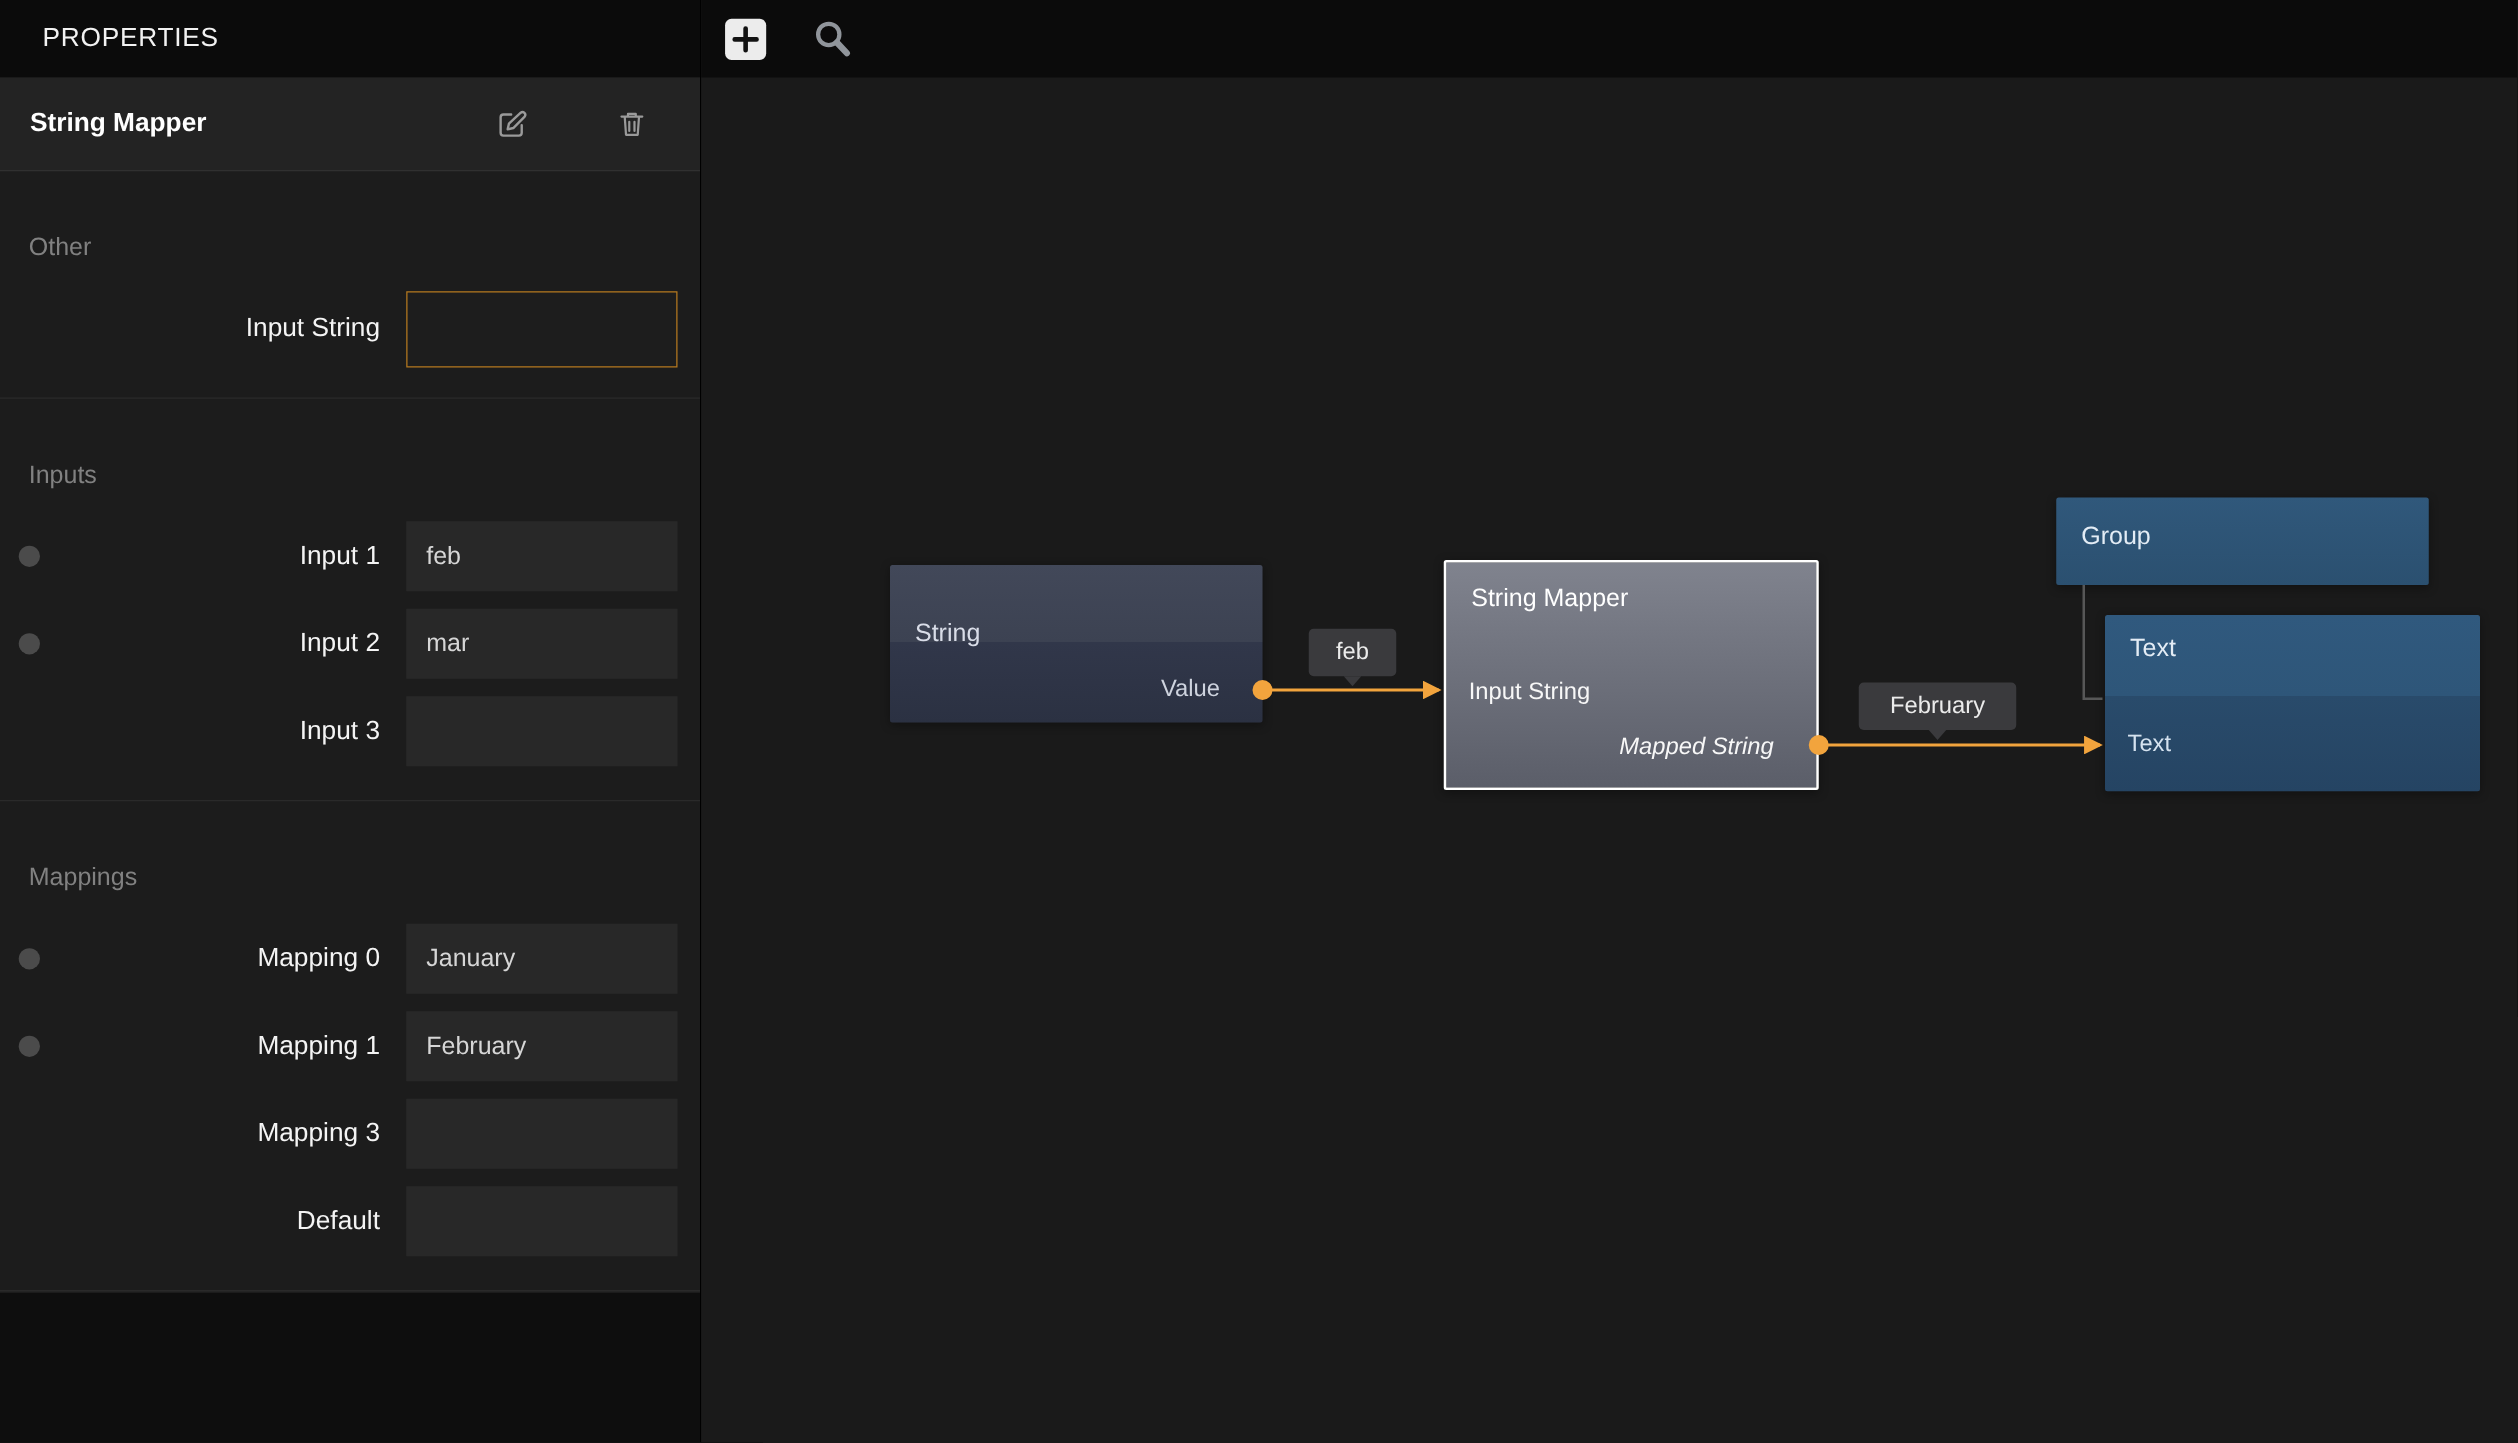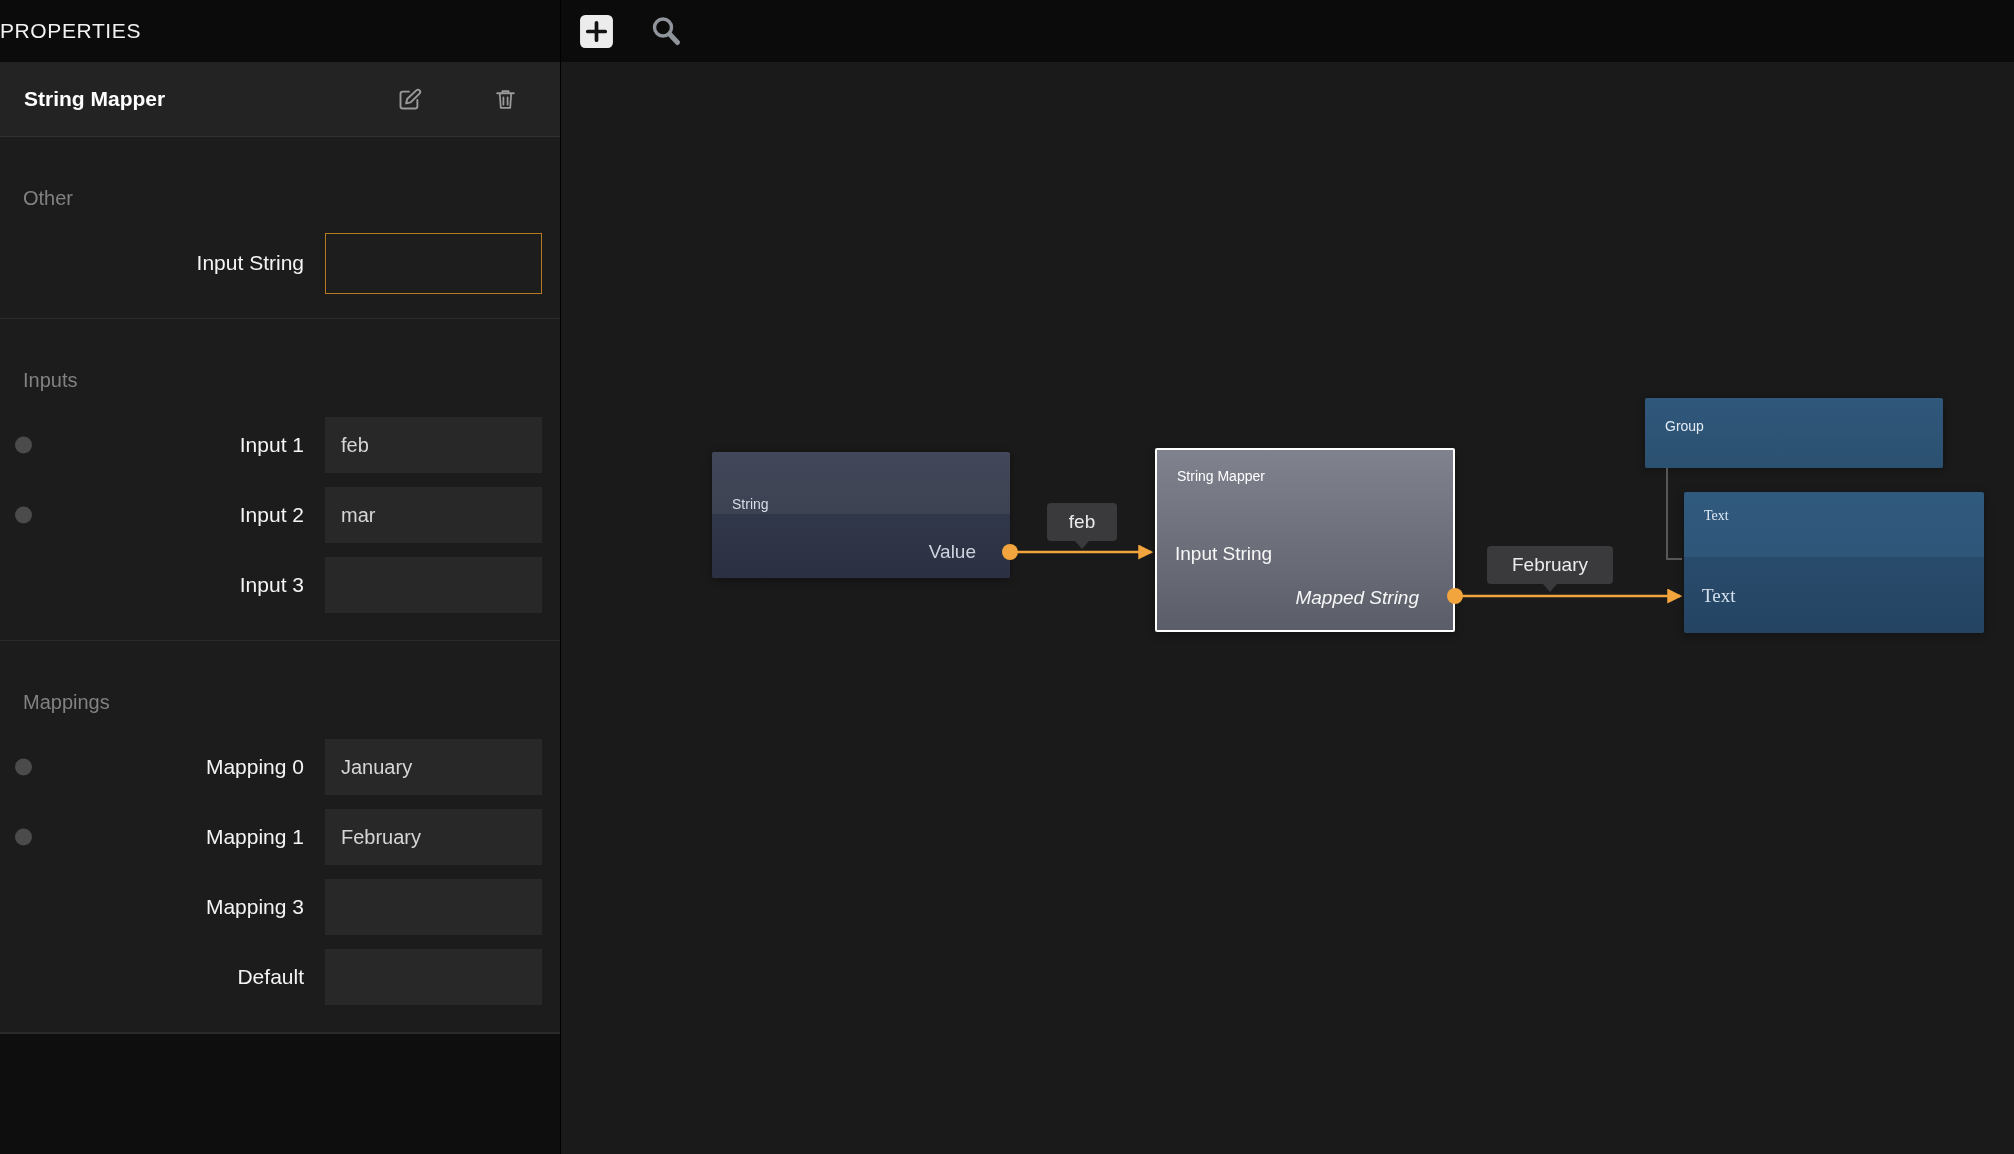--- a/index.html
+++ b/index.html
@@ -2,21 +2,21 @@
 <html><head>
 <meta charset="utf-8">
 <style>
   * { margin:0; padding:0; box-sizing:border-box; }
   html,body { background:#111; }
   body { font-family:"Liberation Sans","DejaVu Sans",sans-serif; }
   #app { position:relative; width:2014px; height:1154px; overflow:hidden; background:#1a1a1a; }
 
   
   .sidebar { position:absolute; left:0; top:0; width:561px; height:1154px; background:#1c1c1c; display:flex; flex-direction:column; border-right:1px solid #000; }
-  .props-header { height:62px; flex:0 0 62px; background:#0b0b0b; display:flex; align-items:center; color:#f2f2f2; font-size:21px; letter-spacing:0.6px; }
+  .props-header { height:62px; flex:0 0 62px; background:#0b0b0b; display:flex; align-items:center; padding-left:34px; color:#f2f2f2; font-size:21px; letter-spacing:0.6px; }
   .component-row { height:75px; flex:0 0 75px; background:#232323; border-bottom:1px solid #303030; display:flex; align-items:center; padding:0 24px; }
   .component-name { flex:1; color:#ffffff; font-size:21px; font-weight:700; }
   .icon-btn { background:none; border:none; cursor:pointer; padding:4px; display:flex; align-items:center; }
   .icon-btn.edit { margin-right:62px; }
   .icon-btn.trash { margin-right:14px; }
 
   .section { border-bottom:1px solid #2a2a2a; padding:34px 0 20px; }
   .section-label { color:#818181; font-size:20px; margin:16px 0 18px 23px; }
   .prow { position:relative; display:flex; align-items:center; height:70px; }
   .port-dot { position:absolute; left:15px; top:50%; transform:translateY(-50%); width:17px; height:17px; border-radius:50%; background:#4b4b4b; }
@@ -29,30 +29,30 @@
   .canvas { position:absolute; left:561px; top:0; width:1453px; height:1154px; background:#1a1a1a; }
   .canvas-toolbar { position:absolute; left:0; top:0; right:0; height:62px; background:#0b0b0b; display:flex; align-items:center; }
   .tb-btn { background:none; border:none; cursor:pointer; padding:0; display:flex; align-items:center; justify-content:center; }
   .tb-btn.add { margin-left:17px; }
   .tb-btn.search { margin-left:34px; }
 
   #node-layer { position:absolute; inset:0; }
   #edge-layer { position:absolute; inset:0; pointer-events:none; z-index:5; }
 
   .node { position:absolute; z-index:2; border-radius:2px; box-shadow:0 2px 8px rgba(0,0,0,0.35); }
-  .node-title { position:absolute; left:20px; top:16px; font-size:14px; }
+  .node-title { position:absolute; left:20px; top:16px; font-size:20px; }
   .node-source { background:linear-gradient(180deg,#424859 0%,#3c4252 49%,#31374a 49%,#2b3142 100%); }
   .node-source .node-title { color:#d9dde8;margin-top:28px; }
   .node-source .prt { color:#ced3de; }
   .node-mapper { background:linear-gradient(180deg,#80838e 0%,#5b5e69 100%); border:2px solid #ffffff; }
   .node-mapper .node-title { color:#ffffff; top:18px; }
   .node-mapper .prt { color:#f7f7f7; }
   .node-group { background:linear-gradient(180deg,#30587b 0%,#2b5070 100%); }
   .node-group .node-title { color:#e3ecf5; top:20px; }
-  .node-text { background:linear-gradient(180deg,#30597e 0%,#2e5679 46%,#294b6b 46%,#254463 100%);font-family:Liberation Serif, serif; }
+  .node-text { background:linear-gradient(180deg,#30597e 0%,#2e5679 46%,#294b6b 46%,#254463 100%); }
   .node-text .node-title { color:#e3ecf5; }
   .node-text .prt { color:#d5e2ef; }
   .prt { position:absolute; height:26px; line-height:26px; font-size:19px; }
   .prt.in { left:18px; }
   .prt.out { right:34px; }
 
   .edge-label { position:absolute; z-index:6; background:#3a3a3d; color:#ebebeb; font-size:19px; border-radius:4px; display:flex; align-items:center; justify-content:center; }
   .edge-label::after { content:''; position:absolute; left:50%; bottom:-8px; margin-left:-7px; width:0; height:0; border-left:7px solid transparent; border-right:7px solid transparent; border-top:8px solid #3a3a3d; }
 </style>
 </head>

